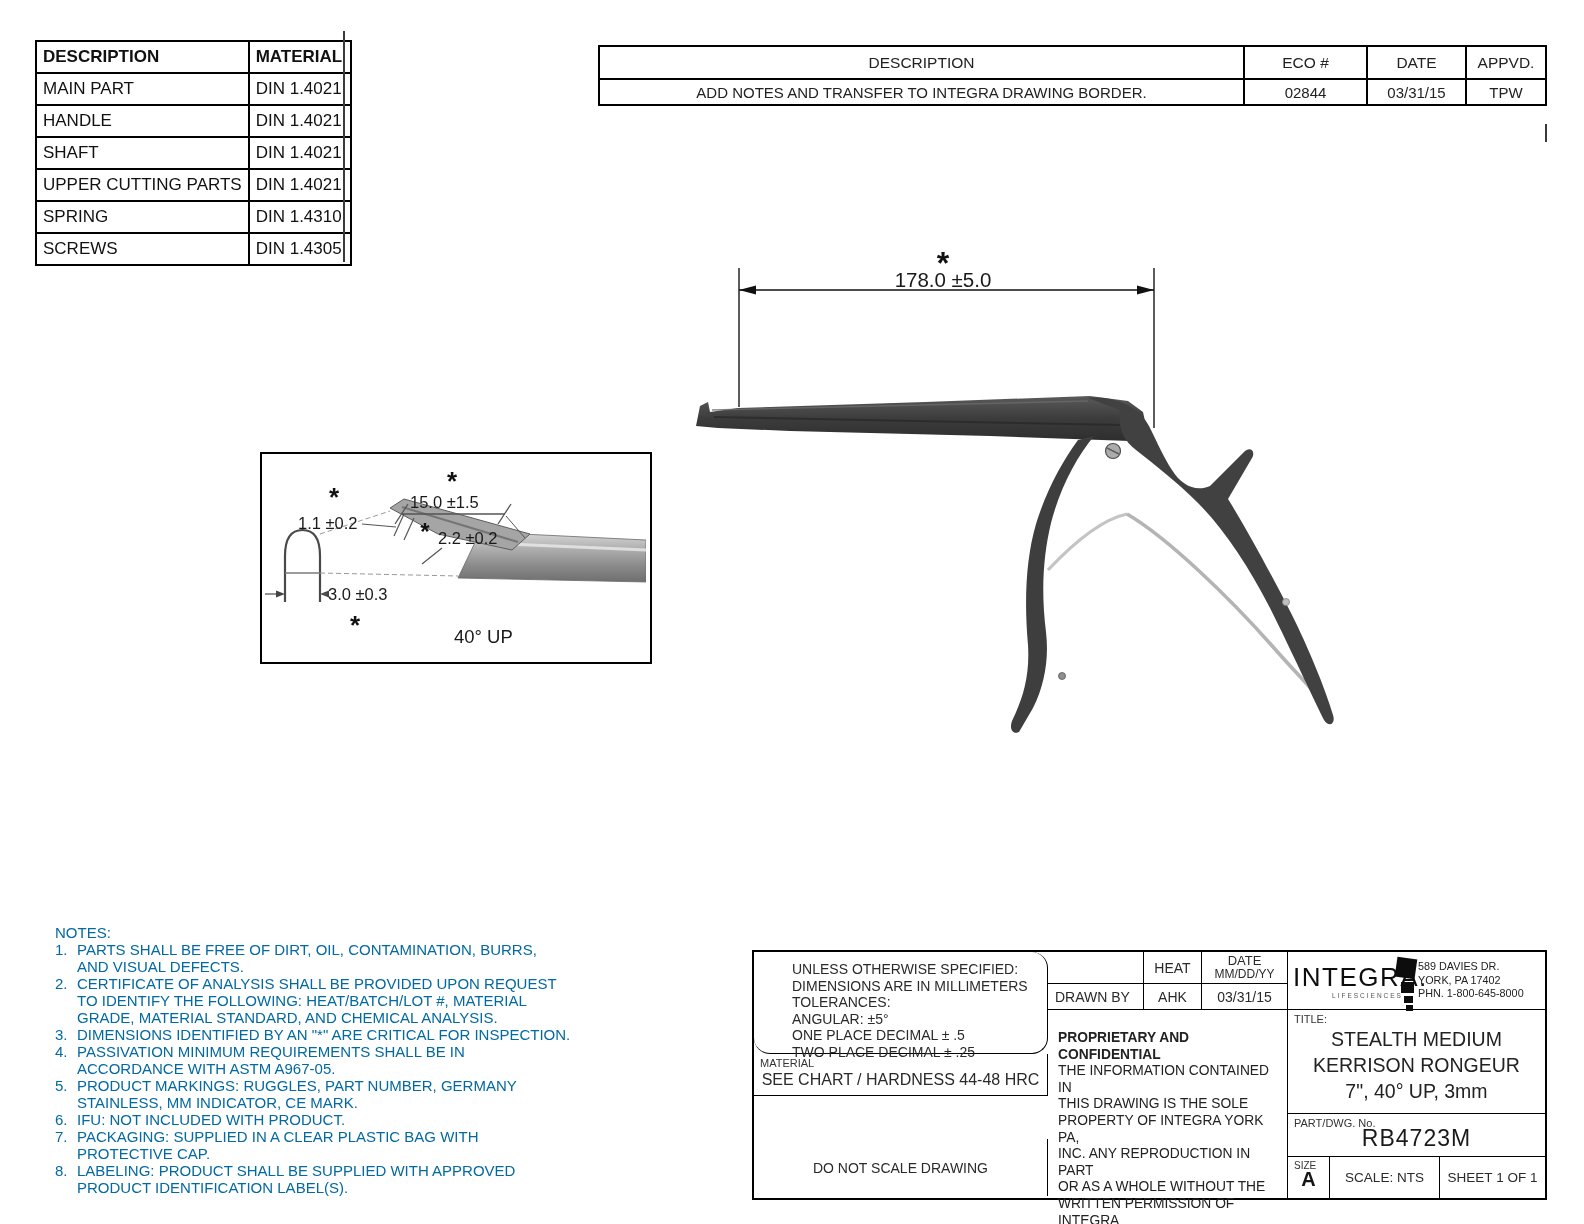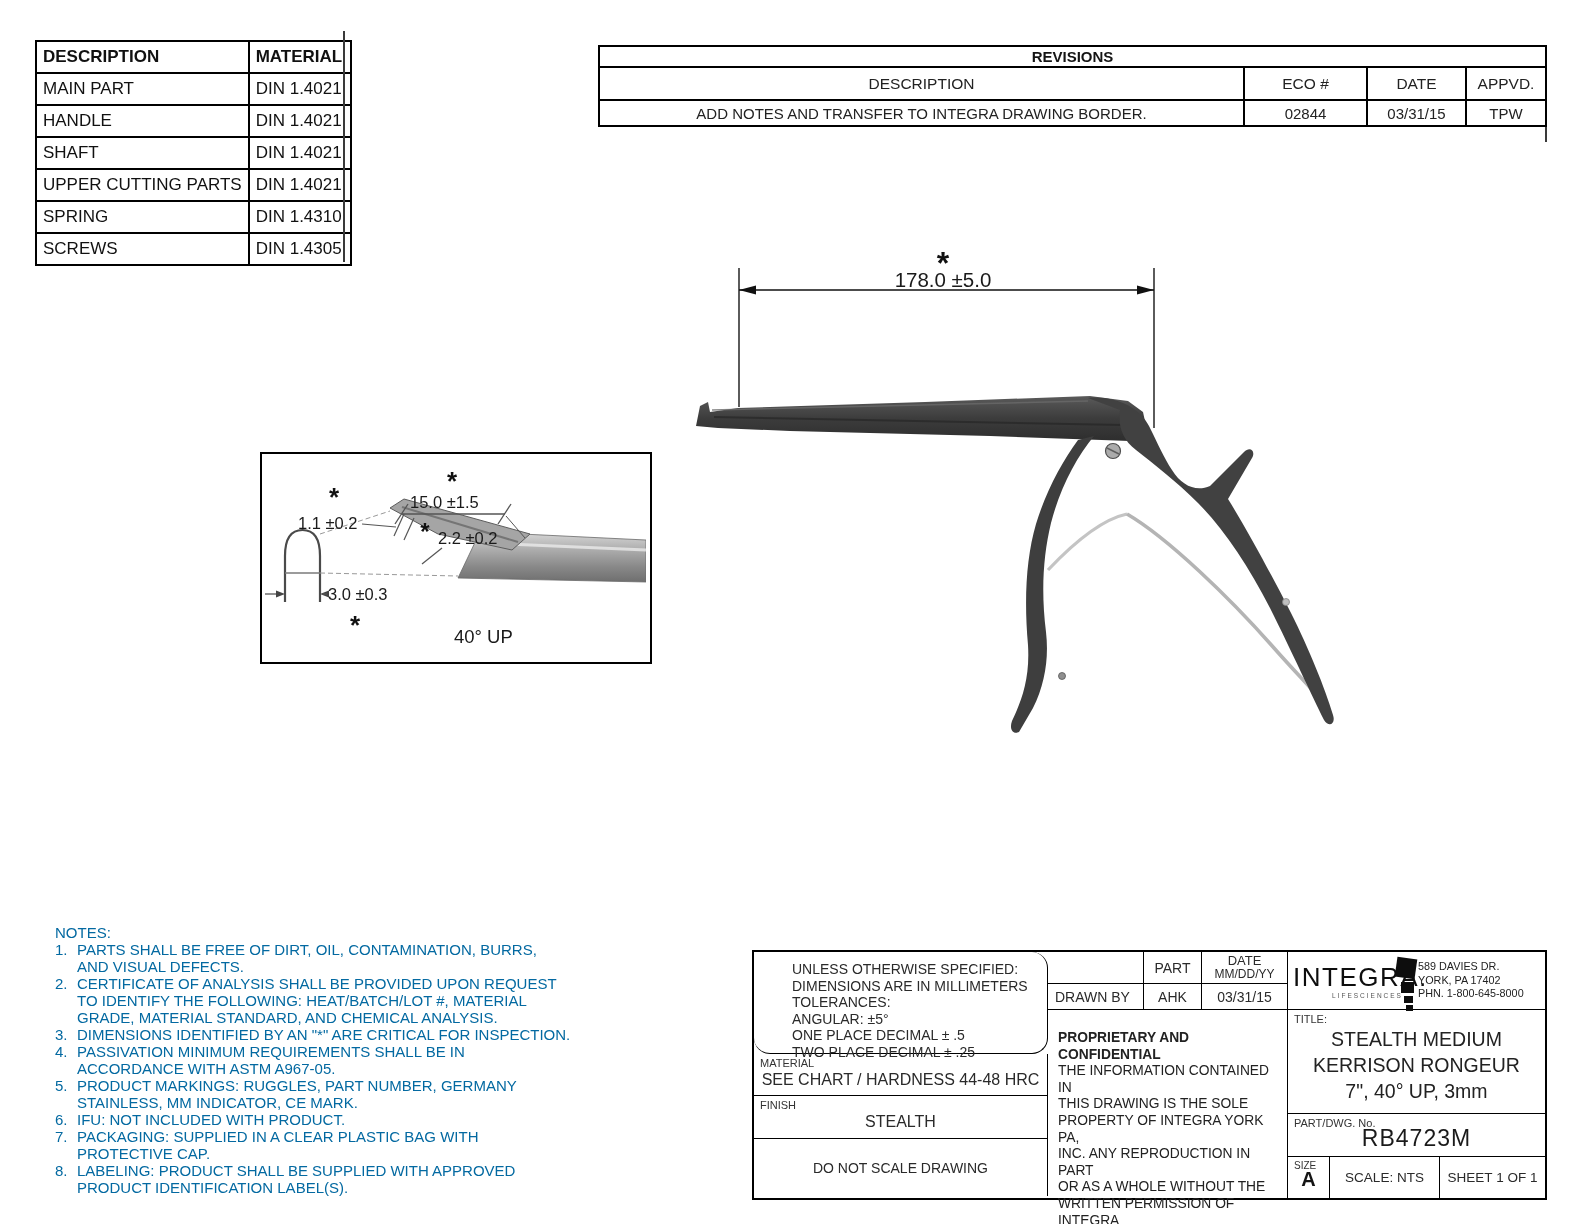--- a/index.html
+++ b/index.html
@@ -105,21 +105,20 @@
     <td class="c1">SCREWS</td>
     <td class="c2">DIN 1.4305</td>
   </tr>
 </tbody>
   </table>
 
 <div class="abs frameline" style="left:343px;top:31px;width:1.5px;height:231px;"></div>
 <div class="abs frameline" style="left:1545px;top:124px;width:1.5px;height:18px;"></div>
 
 <div id="revisions" class="abs">
-  <div class="rtitle">REVISIONS</div>
   <div class="rrow rhead">
     <div class="rcell b w-desc">DESCRIPTION</div>
     <div class="rcell b w-eco">ECO #</div>
     <div class="rcell b w-date">DATE</div>
     <div class="rcell w-appvd">APPVD.</div>
   </div>
   <div class="rrow rdata">
     <div class="rcell b w-desc rdata">ADD NOTES AND TRANSFER TO INTEGRA DRAWING BORDER.</div>
     <div class="rcell b w-eco rdata">02844</div>
     <div class="rcell b w-date rdata">03/31/15</div>
@@ -281,32 +280,28 @@
     <div>ANGULAR: ±5°</div>
     <div>ONE PLACE DECIMAL ± .5</div>
     <div>TWO PLACE DECIMAL ± .25</div>
   </div>
 
   <div id="tb-mat" class="tcell br bb">
     <div class="lbl">MATERIAL</div>
     <div class="cellval">SEE CHART / HARDNESS 44-48 HRC</div>
   </div>
 
-  <div id="tb-fin" class="tcell br bb">
-    <div class="lbl">FINISH</div>
-    <div class="cellval">STEALTH</div>
-  </div>
 
   <div id="tb-dnsd" class="tcell br">
     <div>DO NOT SCALE DRAWING</div>
   </div>
 
   <div id="tb-h-blank" class="tcell br bb"></div>
   <div id="tb-h-name" class="tcell br bb">
-    <span>PART</span>
+    <span>HEAT</span>
   </div>
   <div id="tb-h-date" class="tcell br bb">
     <span>DATE</span>
     <span class="sub">MM/DD/YY</span>
   </div>
   <div id="tb-drawn" class="tcell br bb">
     <span>DRAWN BY</span>
   </div>
   <div id="tb-drawn-name" class="tcell br bb">
     <span>AHK</span>

